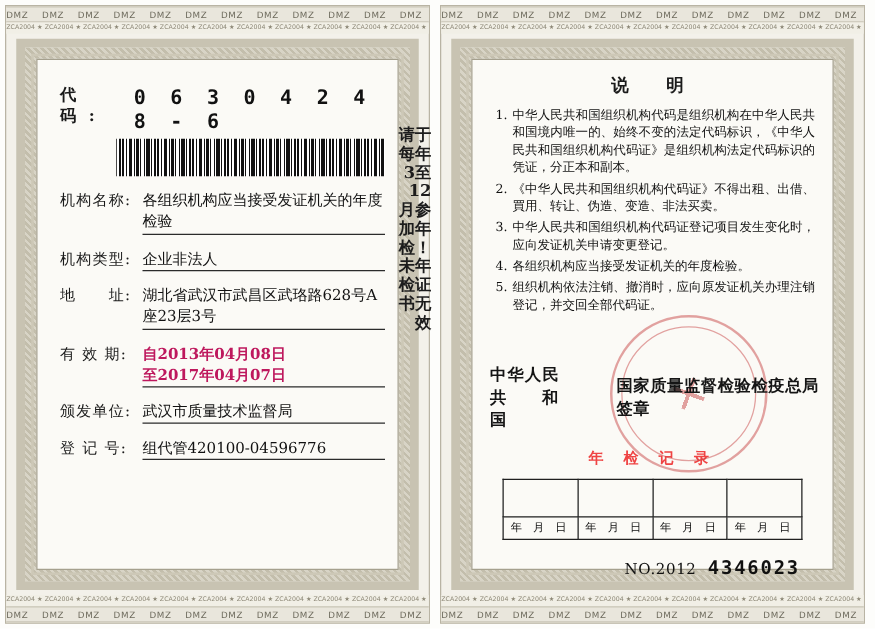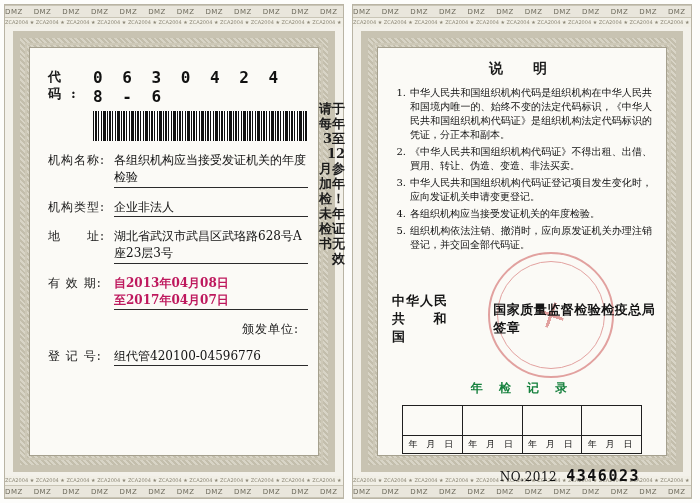--- a/index.html
+++ b/index.html
@@ -111,42 +111,41 @@
     line-height: 17px;
   }
   .code-label span { display: block; }
   .code-body { flex: 1; padding-left: 2px; }
   .code-digits {
     font-family: "DejaVu Sans Mono", monospace;
     font-size: 16px;
     font-weight: bold;
     letter-spacing: 5px;
     color: #111;
-    margin-left: 2px;
+    margin-left: 16px;
   }
   .barcode {
     height: 30px;
     margin-top: 5px;
     margin-left: 2px;
     width: 215px;
     background: repeating-linear-gradient(
        to right,
        #111 0px, #111 1px, #fff 1px, #fff 2px,
        #111 2px, #111 4px, #fff 4px, #fff 5px,
        #111 5px, #111 6px, #fff 6px, #fff 8px,
        #111 8px, #111 9px, #fff 9px, #fff 10px,
        #111 10px, #111 13px, #fff 13px, #fff 14px);
   }
 
   .field {
     display: flex;
     align-items: flex-start;
     margin-top: 11px;
     padding-left: 8px;
-    justify-content: flex-end;
   }
   .field-label {
     font-family: "DejaVu Serif", serif;
     font-size: 12px;
     color: #1a1a1a;
     width: 66px;
     flex: none;
     line-height: 16px;
     letter-spacing: 1px;
   }
@@ -272,22 +271,21 @@
     padding-top: 9px;
     letter-spacing: 0.5px;
   }
 
   .annual-title {
     text-align: center;
     font-family: "DejaVu Serif", serif;
     font-size: 12px;
     font-weight: bold;
     letter-spacing: 6px;
-    color: #15803d;
-    margin-top: 22px;
+    color: #ef4444;
   }
   .annual-table {
     margin: 8px 14px 0 14px;
     border: 1px solid #1f1f1f;
     border-collapse: collapse;
     width: calc(100% - 28px);
   }
   .annual-table td {
     border: 1px solid #1f1f1f;
     height: 30px;
@@ -362,20 +360,21 @@
           <div class="field">
             <div class="field-label">有 效 期:</div>
             <div class="valid-block">
               <div class="valid-line">自2013年04月08日</div>
               <div class="valid-line">至2017年04月07日</div>
             </div>
           </div>
 
           <div class="field">
             <div class="field-label">颁发单位:</div>
+            <div class="field-value">武汉市质量技术监督局</div>
           </div>
 
           <div class="field">
             <div class="field-label">登 记 号:</div>
             <div class="field-value">组代管420100-04596776</div>
           </div>
 
         </div>
       </div>
     </div>

